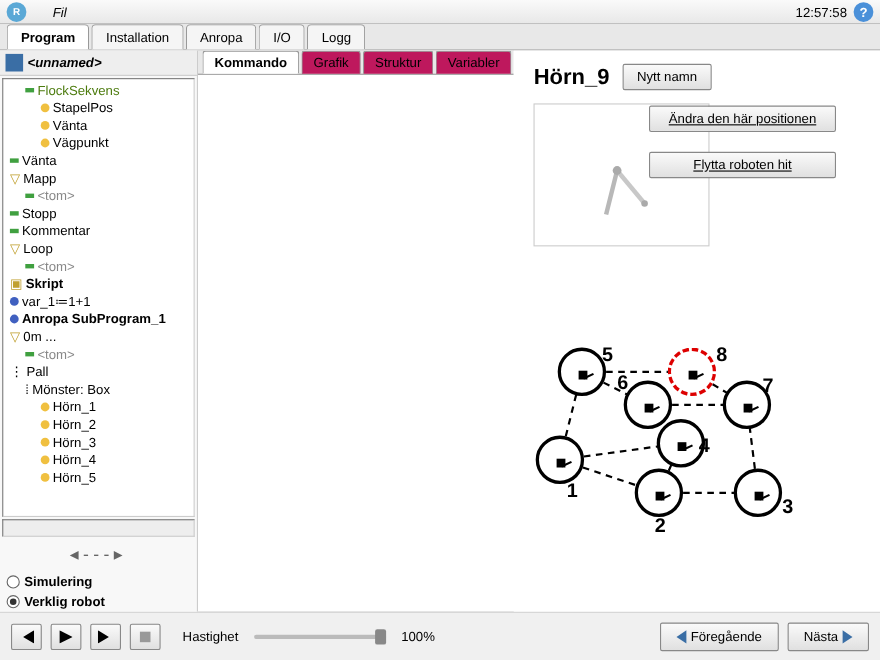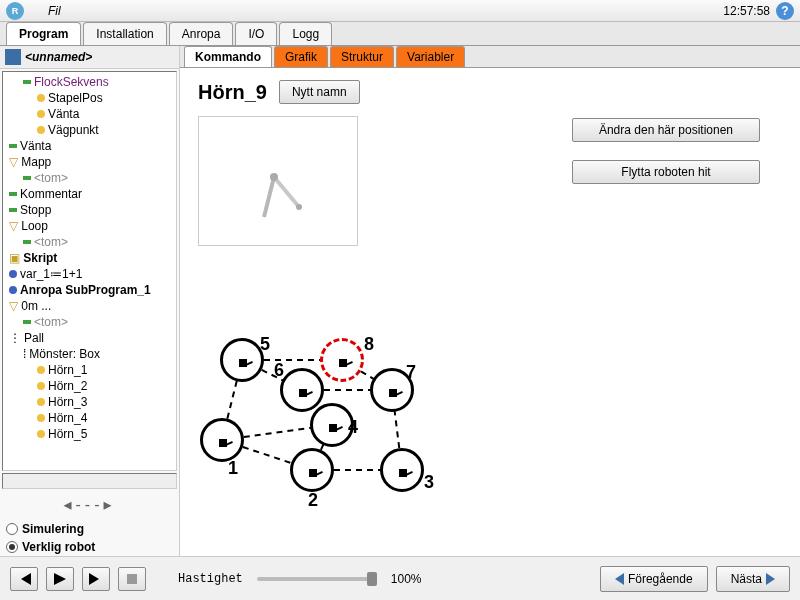--- a/index.html
+++ b/index.html
@@ -21,41 +21,41 @@
 .tree-item { padding: 1px 2px; white-space: nowrap; display: flex; align-items: center; }
 .tree-item .bullet { width: 8px; height: 8px; border-radius: 4px; margin-right: 3px; display: inline-block; }
 .bullet.yellow { background: #f0c040; }
 .bullet.green { background: #40a040; border-radius: 0; height: 4px; }
 .bullet.blue { background: #4060c0; }
 .scrollbar-horiz { height: 16px; background: #eee; border: 1px inset #ccc; margin: 0 2px; }
 .nav-arrows { text-align: center; padding: 6px; color: #666; font-size: 16px; letter-spacing: 4px; }
 .sim-row { display: flex; align-items: center; padding: 2px 6px; }
 .radio { width: 12px; height: 12px; border-radius: 6px; border: 1px solid #666; margin-right: 4px; background: #fff; display: inline-block; }
 .radio.checked::after { content: ''; display: block; width: 6px; height: 6px; border-radius: 3px; background: #333; margin: 2px; }
-.right-panel { flex: 1; display: flex; flex-direction: column; }
+.right-panel { flex: 1; display: flex; flex-direction: row; }
 .subtabs { display: flex; background: #e8e8e8; height: 22px; align-items: flex-end; padding-left: 4px; border-bottom: 1px solid #999; }
-.subtab { padding: 3px 10px; background: #f97316; border: 1px solid #999; border-bottom: none; border-radius: 3px 3px 0 0; margin-right: 2px; cursor: pointer; }
+.subtab { padding: 3px 10px; background: #be185d; border: 1px solid #999; border-bottom: none; border-radius: 3px 3px 0 0; margin-right: 2px; cursor: pointer; }
 .subtab.active { background: #fff; font-weight: bold; }
 .content { flex: 1; padding: 12px 18px; background: #fff; position: relative; }
 .heading { display: flex; align-items: center; gap: 12px; margin-bottom: 12px; }
 .heading h2 { font-size: 20px; font-weight: bold; }
 .btn { background: linear-gradient(#fafafa, #e0e0e0); border: 1px solid #888; border-radius: 2px; padding: 4px 12px; cursor: pointer; }
-.btn-wide { width: 188px; text-align: center; }
+.btn-wide { width: 170px; text-align: center; text-decoration: underline; }
 .action-col { position: absolute; right: 40px; top: 50px; display: flex; flex-direction: column; gap: 18px; }
 .preview { width: 160px; height: 130px; border: 1px solid #ccc; background: #fff; position: relative; }
 .robot-sketch { position: absolute; top: 50px; left: 50px; }
 .pattern { position: absolute; left: 10px; top: 270px; }
 .pnode { position: absolute; width: 44px; height: 44px; border: 3px solid #000; border-radius: 22px; background: #fff; }
 .pnode.sel { border: 3px dashed #d00; }
 .pnode .dot { position: absolute; top: 18px; left: 16px; width: 8px; height: 8px; background: #000; }
 .pnode .stem { position: absolute; top: 22px; left: 20px; width: 10px; height: 2px; background: #000; transform: rotate(-25deg); }
 .plabel { position: absolute; font-size: 18px; font-weight: bold; }
 .bottom-bar { display: flex; align-items: center; height: 44px; padding: 0 10px; gap: 8px; background: #f0f0f0; border-top: 1px solid #ccc; }
 .transport-btn { width: 28px; height: 24px; border: 1px solid #888; background: linear-gradient(#fafafa,#e0e0e0); display: flex; align-items: center; justify-content: center; cursor: pointer; border-radius: 2px; }
-.speed-label { margin-left: 24px; font-family: Liberation Mono, monospace; }
+.speed-label { margin-left: 12px; }
 .slider { width: 120px; height: 4px; background: #bbb; border-radius: 2px; margin: 0 6px; position: relative; }
 .slider .thumb { position: absolute; right: 0; top: -5px; width: 10px; height: 14px; background: #888; border-radius: 2px; }
 .btn-nav { padding: 5px 14px; display: flex; align-items: center; gap: 4px; justify-content: center; }
 .arrow-left::before { content: ''; border-top: 6px solid transparent; border-bottom: 6px solid transparent; border-right: 9px solid #3a6ea5; display: inline-block; }
 .arrow-right::after { content: ''; border-top: 6px solid transparent; border-bottom: 6px solid transparent; border-left: 9px solid #3a6ea5; display: inline-block; }
 svg.dash-lines { position: absolute; top: 0; left: 0; }
 </style>
 </head>
 <body>
 
@@ -76,21 +76,21 @@
 
 <div class="main">
   <div class="left-panel">
     <div class="file-row">
       <div class="file-icon"></div>
       <span class="file-name">&lt;unnamed&gt;</span>
     </div>
     <div class="tree" id="tree">
         <div class="tree-item" style="padding-left: 18px;">
           <span class="bullet green"></span>
-          <span style="color: #701a75;">FlockSekvens</span>
+          <span style="color: #4d7c0f;">FlockSekvens</span>
         </div>
         <div class="tree-item" style="padding-left: 32px;">
           <span class="bullet yellow"></span>
           <span>StapelPos</span>
         </div>
         <div class="tree-item" style="padding-left: 32px;">
           <span class="bullet yellow"></span>
           <span>Vänta</span>
         </div>
         <div class="tree-item" style="padding-left: 32px;">
@@ -104,25 +104,25 @@
         <div class="tree-item" style="padding-left: 4px;">
           <span style="color: rgb(192, 160, 48); margin-right: 3px;">▽</span>
           <span>Mapp</span>
         </div>
         <div class="tree-item" style="padding-left: 18px;">
           <span class="bullet green"></span>
           <span style="color: rgb(136, 136, 136);">&lt;tom&gt;</span>
         </div>
         <div class="tree-item" style="padding-left: 4px;">
           <span class="bullet green"></span>
+          <span>Stopp</span>
+        </div>
+        <div class="tree-item" style="padding-left: 4px;">
+          <span class="bullet green"></span>
           <span>Kommentar</span>
-        </div>
-        <div class="tree-item" style="padding-left: 4px;">
-          <span class="bullet green"></span>
-          <span>Stopp</span>
         </div>
         <div class="tree-item" style="padding-left: 4px;">
           <span style="color: rgb(192, 160, 48); margin-right: 3px;">▽</span>
           <span>Loop</span>
         </div>
         <div class="tree-item" style="padding-left: 18px;">
           <span class="bullet green"></span>
           <span style="color: rgb(136, 136, 136);">&lt;tom&gt;</span>
         </div>
         <div class="tree-item" style="padding-left: 4px;">

